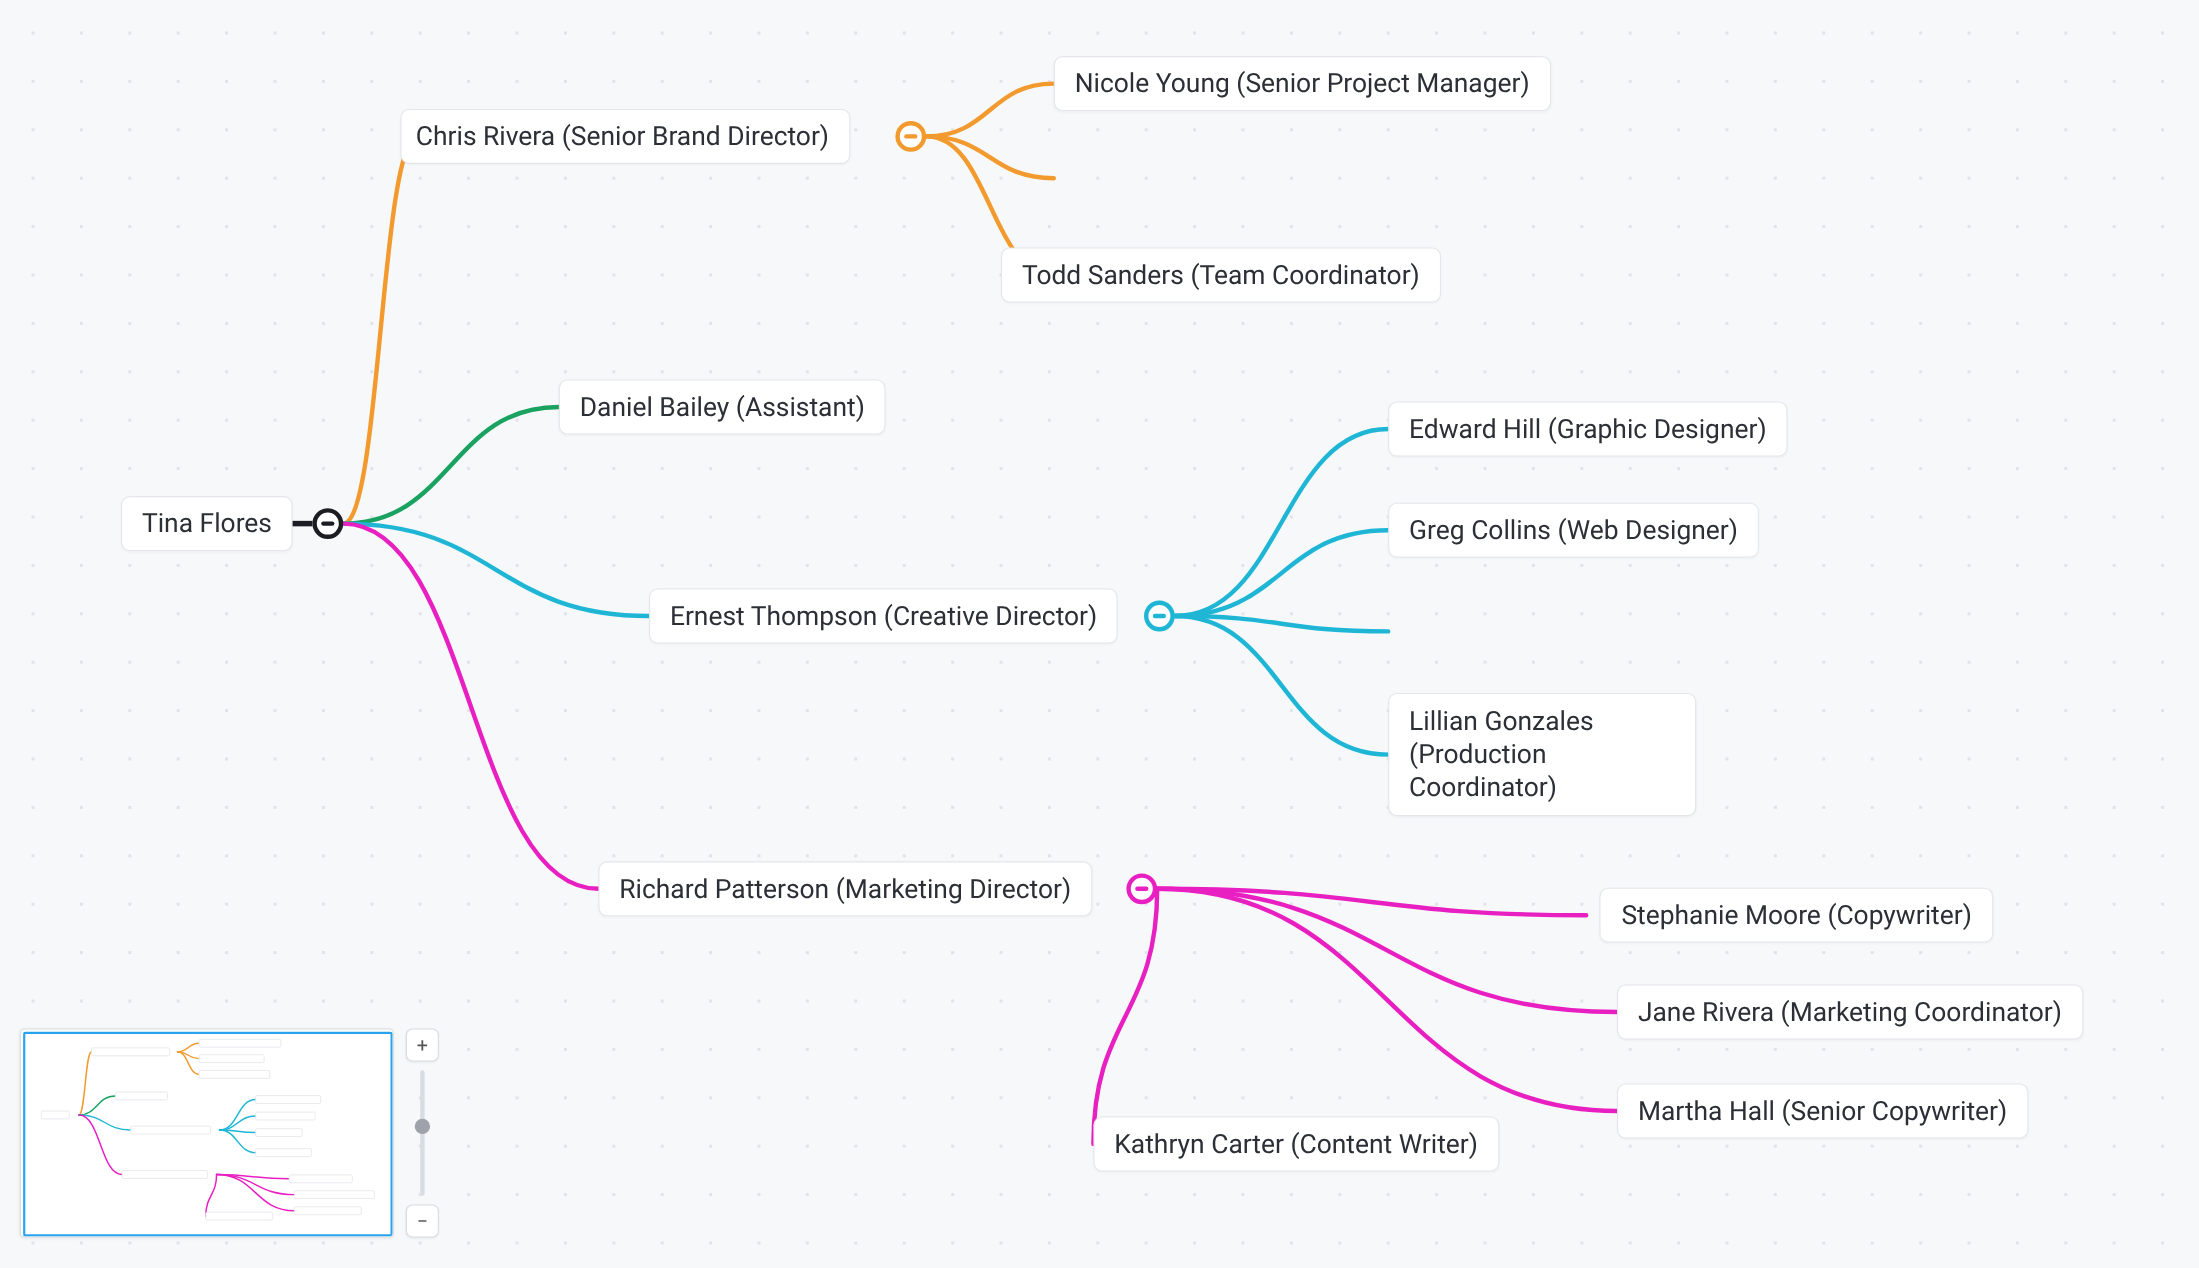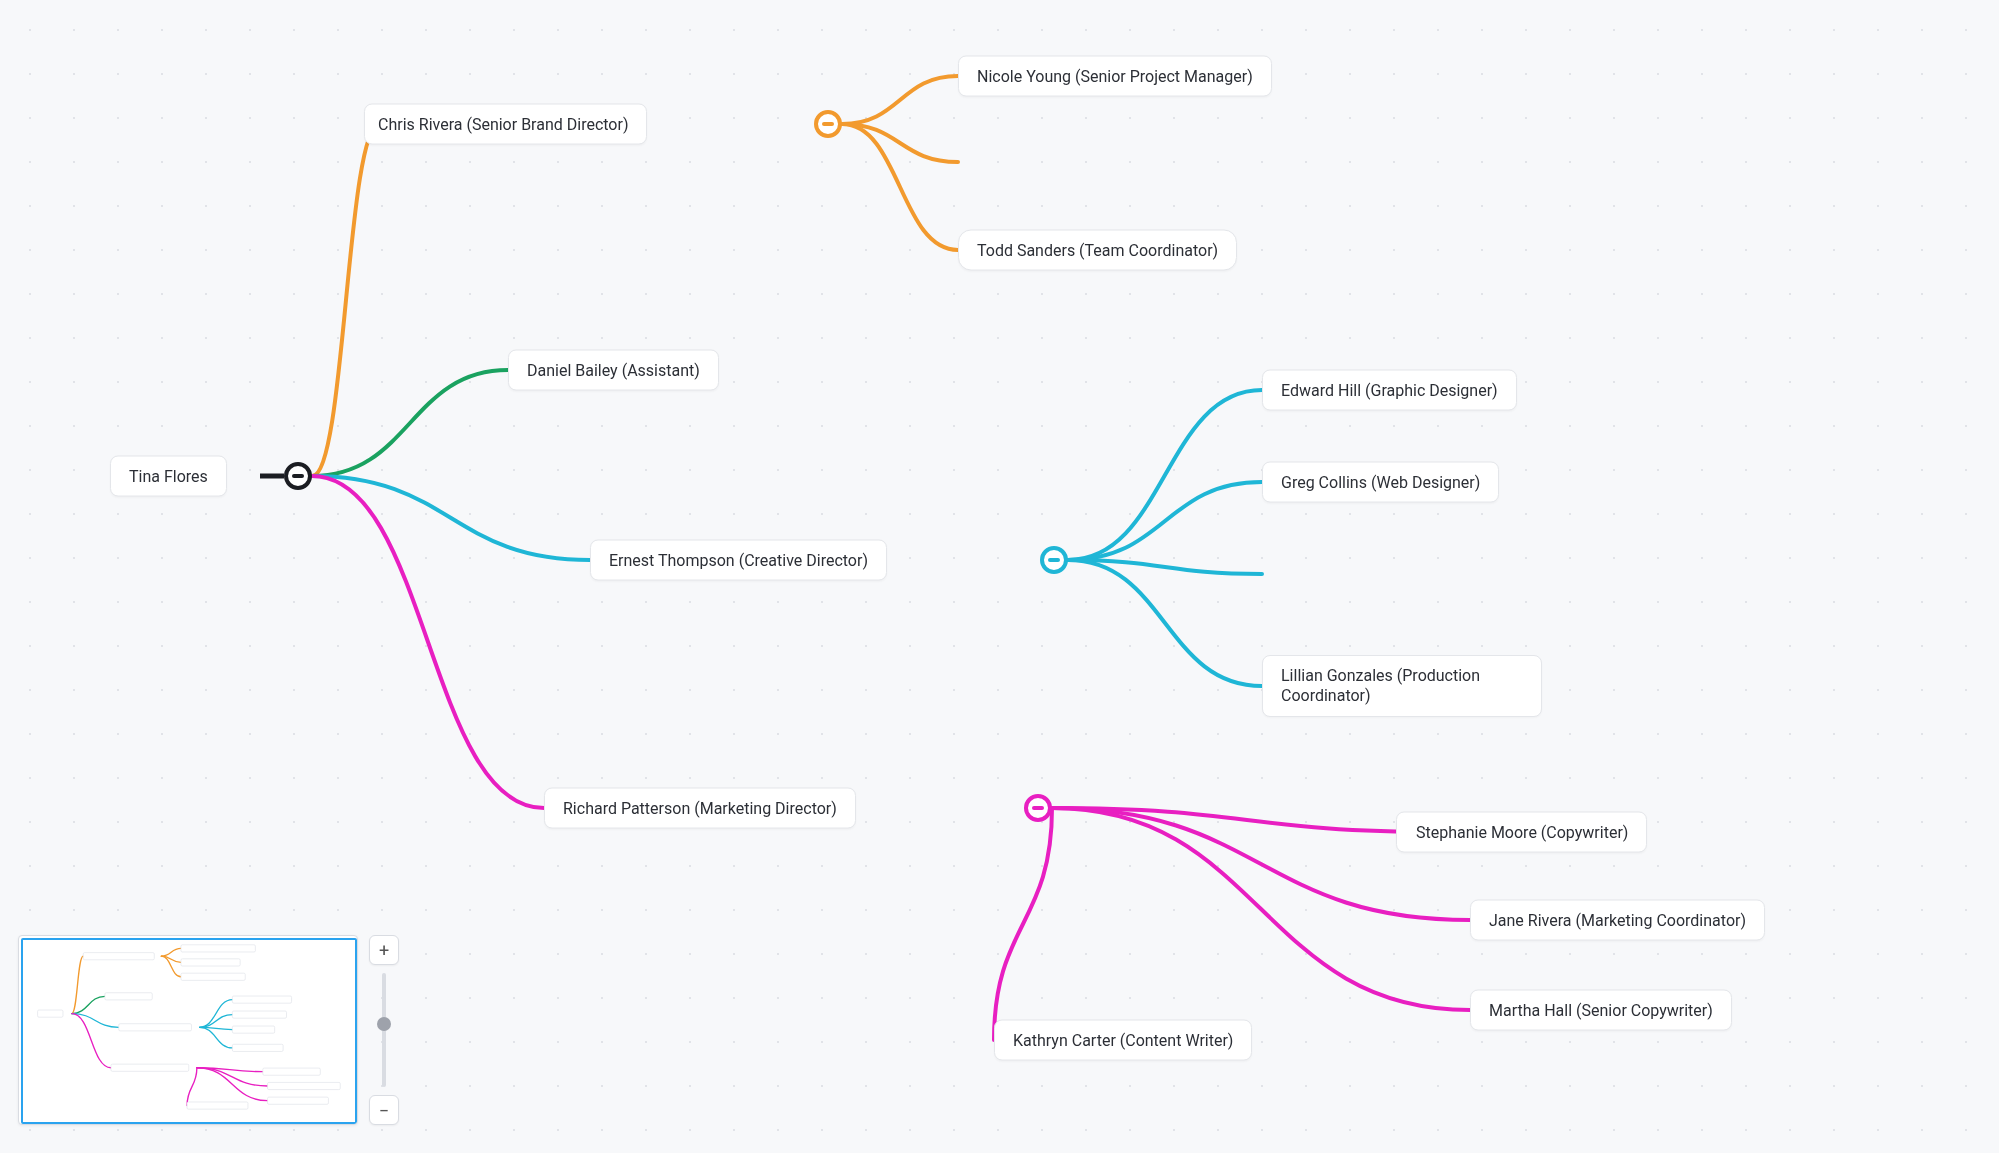--- a/index.html
+++ b/index.html
@@ -17,21 +17,21 @@
     background-image: radial-gradient(circle, #e1e3e8 1.5px, transparent 1.5px);
     background-size: 44px 44px;
     background-position: 8px 8px;
   }
   .node {
     position: absolute;
     background: #ffffff;
     border: 1px solid #e4e6ea;
     border-radius: 8px;
     padding: 10px 18px;
-    font-size: 16px;
+    font-size: 24px;
     color: #2c2f36;
     box-shadow: 0 1px 2px rgba(0,0,0,0.03);
     white-space: nowrap;
     transform: translateY(-50%);
     z-index: 3;
     cursor: pointer;
   }
   .node.wide { white-space: normal; max-width: 280px; line-height: 1.25; }
   svg.edges {
     position: absolute;
@@ -196,25 +196,25 @@
         <span>−</span>
       </div>
     </div>
   </div>
 <div class="node" style="left: 110px; top: 476px; text-align: right;">Tina Flores</div>
     <div class="node" style="left: 364px; top: 124px; padding-left: 13px;">Chris Rivera (Senior Brand Director)</div>
     <div class="node" style="left: 508px; top: 370px;">Daniel Bailey (Assistant)</div>
     <div class="node" style="left: 590px; top: 560px;">Ernest Thompson (Creative Director)</div>
     <div class="node" style="left: 544px; top: 808px;">Richard Patterson (Marketing Director)</div>
     <div class="node" style="left: 958px; top: 76px;">Nicole Young (Senior Project Manager)</div>
-    <div class="node" style="left: 958px; top: 250px; border-radius: 13px;">Todd Sanders (Team Coordinator)</div>
+    <div class="node" style="left: 910px; top: 250px;">Todd Sanders (Team Coordinator)</div>
     <div class="node" style="left: 1262px; top: 390px;">Edward Hill (Graphic Designer)</div>
     <div class="node" style="left: 1262px; top: 482px;">Greg Collins (Web Designer)</div>
     <div class="node wide" style="left: 1262px; top: 686px;">Lillian Gonzales (Production Coordinator)</div>
-    <div class="node" style="left: 1396px; top: 832px; padding-left: 19px;">Stephanie Moore (Copywriter)</div>
+    <div class="node" style="left: 1454px; top: 832px; padding-left: 19px;">Stephanie Moore (Copywriter)</div>
     <div class="node" style="left: 1470px; top: 920px;">Jane Rivera (Marketing Coordinator)</div>
     <div class="node" style="left: 1470px; top: 1010px;">Martha Hall (Senior Copywriter)</div>
     <div class="node" style="left: 994px; top: 1040px;">Kathryn Carter (Content Writer)</div>
     <div class="expander" style="left: 298px; top: 476px; border-color: rgb(27, 29, 34);">
       <div class="bar" style="background: rgb(27, 29, 34);"></div>
     </div>
     <div class="expander" style="left: 828px; top: 124px; border-color: rgb(242, 154, 46);">
       <div class="bar" style="background: rgb(242, 154, 46);"></div>
     </div>
     <div class="expander" style="left: 1054px; top: 560px; border-color: rgb(31, 182, 214);">

